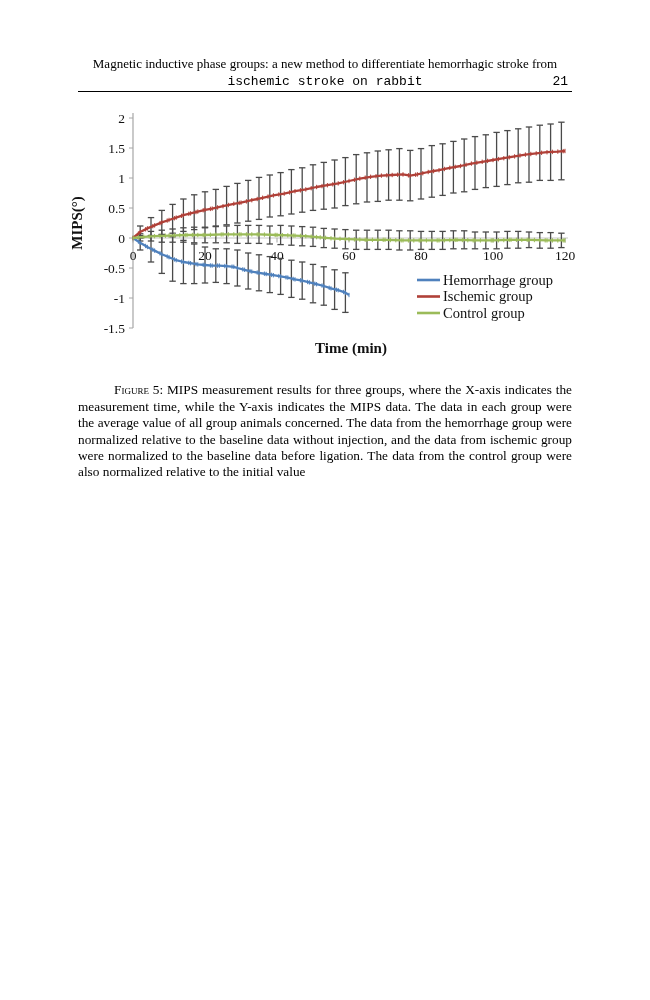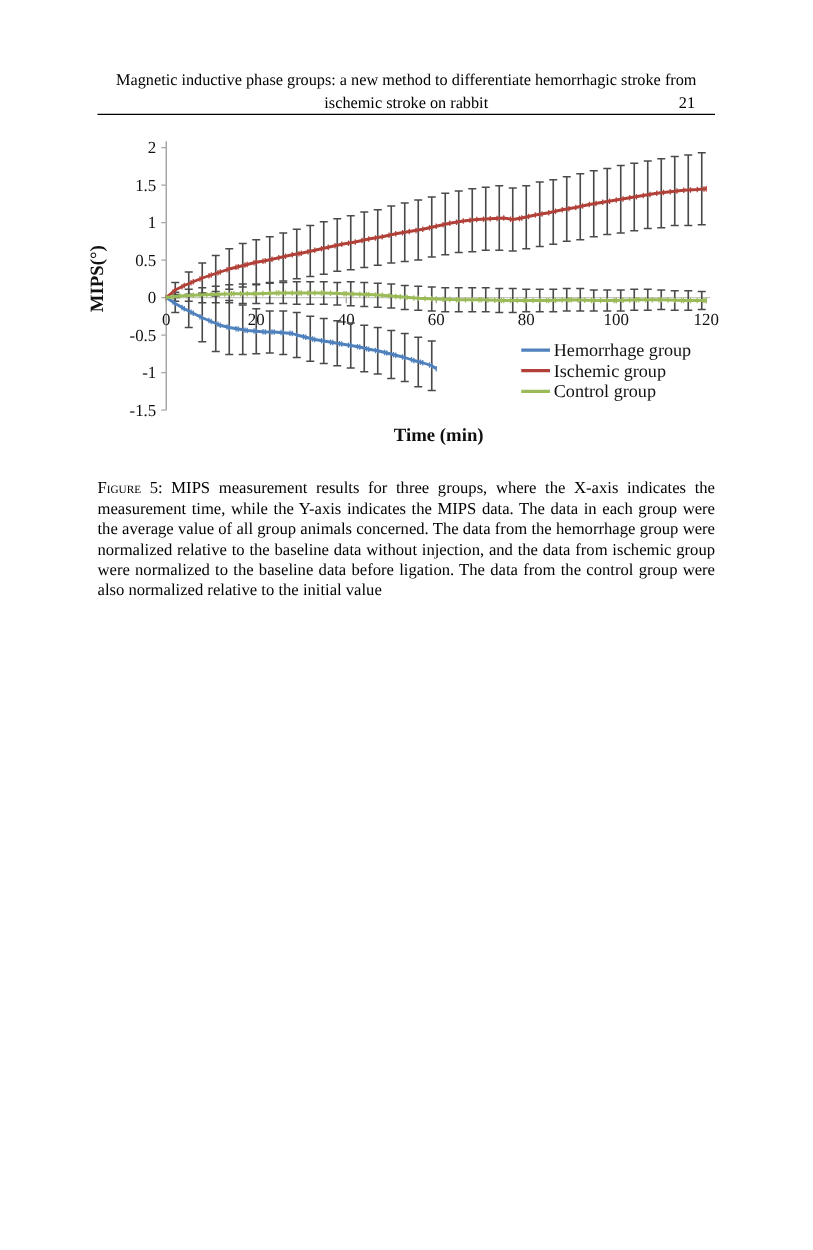--- a/index.html
+++ b/index.html
@@ -5,30 +5,30 @@
   html,body{margin:0;padding:0;}
   body{
     width:650px;height:1000px;background:#ffffff;position:relative;overflow:hidden;
     font-family:"Liberation Serif","DejaVu Serif",serif;color:#000;
   }
   .header{
     position:absolute;left:78px;top:55px;width:494px;
     text-align:center;font-size:13px;line-height:17.5px;
   }
   .header-line{white-space:nowrap;}
-  .header-line2{position:relative;}
-  .page-number{position:absolute;right:16px;top:0;text-align:center;}
+  .header-line2{position:relative;font-family:Liberation Mono, monospace;}
+  .page-number{position:absolute;right:4px;top:0;text-align:center;}
   .rule{position:absolute;left:78px;top:91px;width:494px;height:0;border-top:1.4px solid #000;}
   #chart{position:absolute;left:70px;top:103px;}
   .caption{
     position:absolute;left:78px;top:369px;width:494px;
     font-size:13.3px;line-height:16.4px;text-align:justify;
   }
   .seg-italic{}
-  .seg-smallcaps{font-variant:small-caps;}
+  .seg-smallcaps{font-variant:small-caps;margin-left:36px;}
   svg text{font-family:"Liberation Serif","DejaVu Serif",serif;fill:#111;}
 </style>
 </head>
 <body>
 
 <div class="header">
   <div class="header-line">Magnetic inductive phase groups: a new method to differentiate hemorrhagic stroke from</div>
   <div class="header-line header-line2">
     <span>ischemic stroke on rabbit</span>
     <span class="page-number">21</span>

